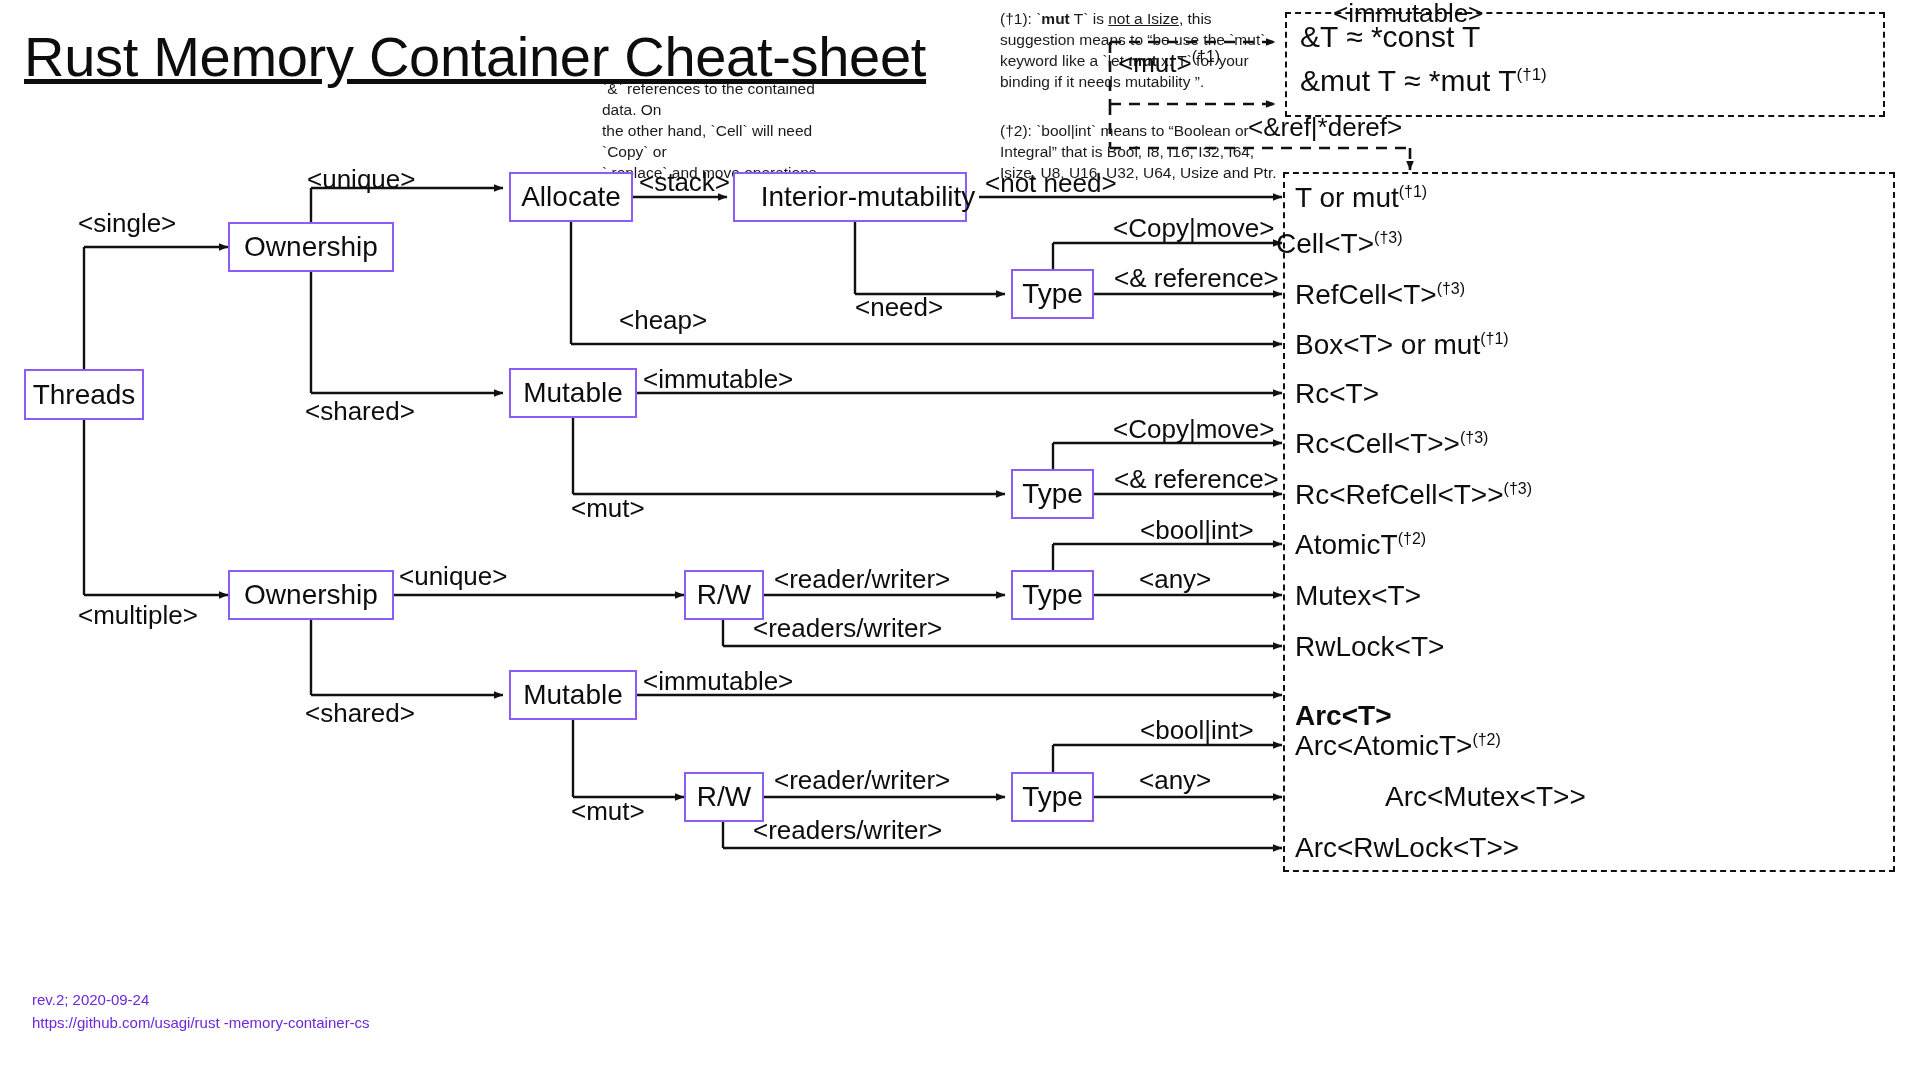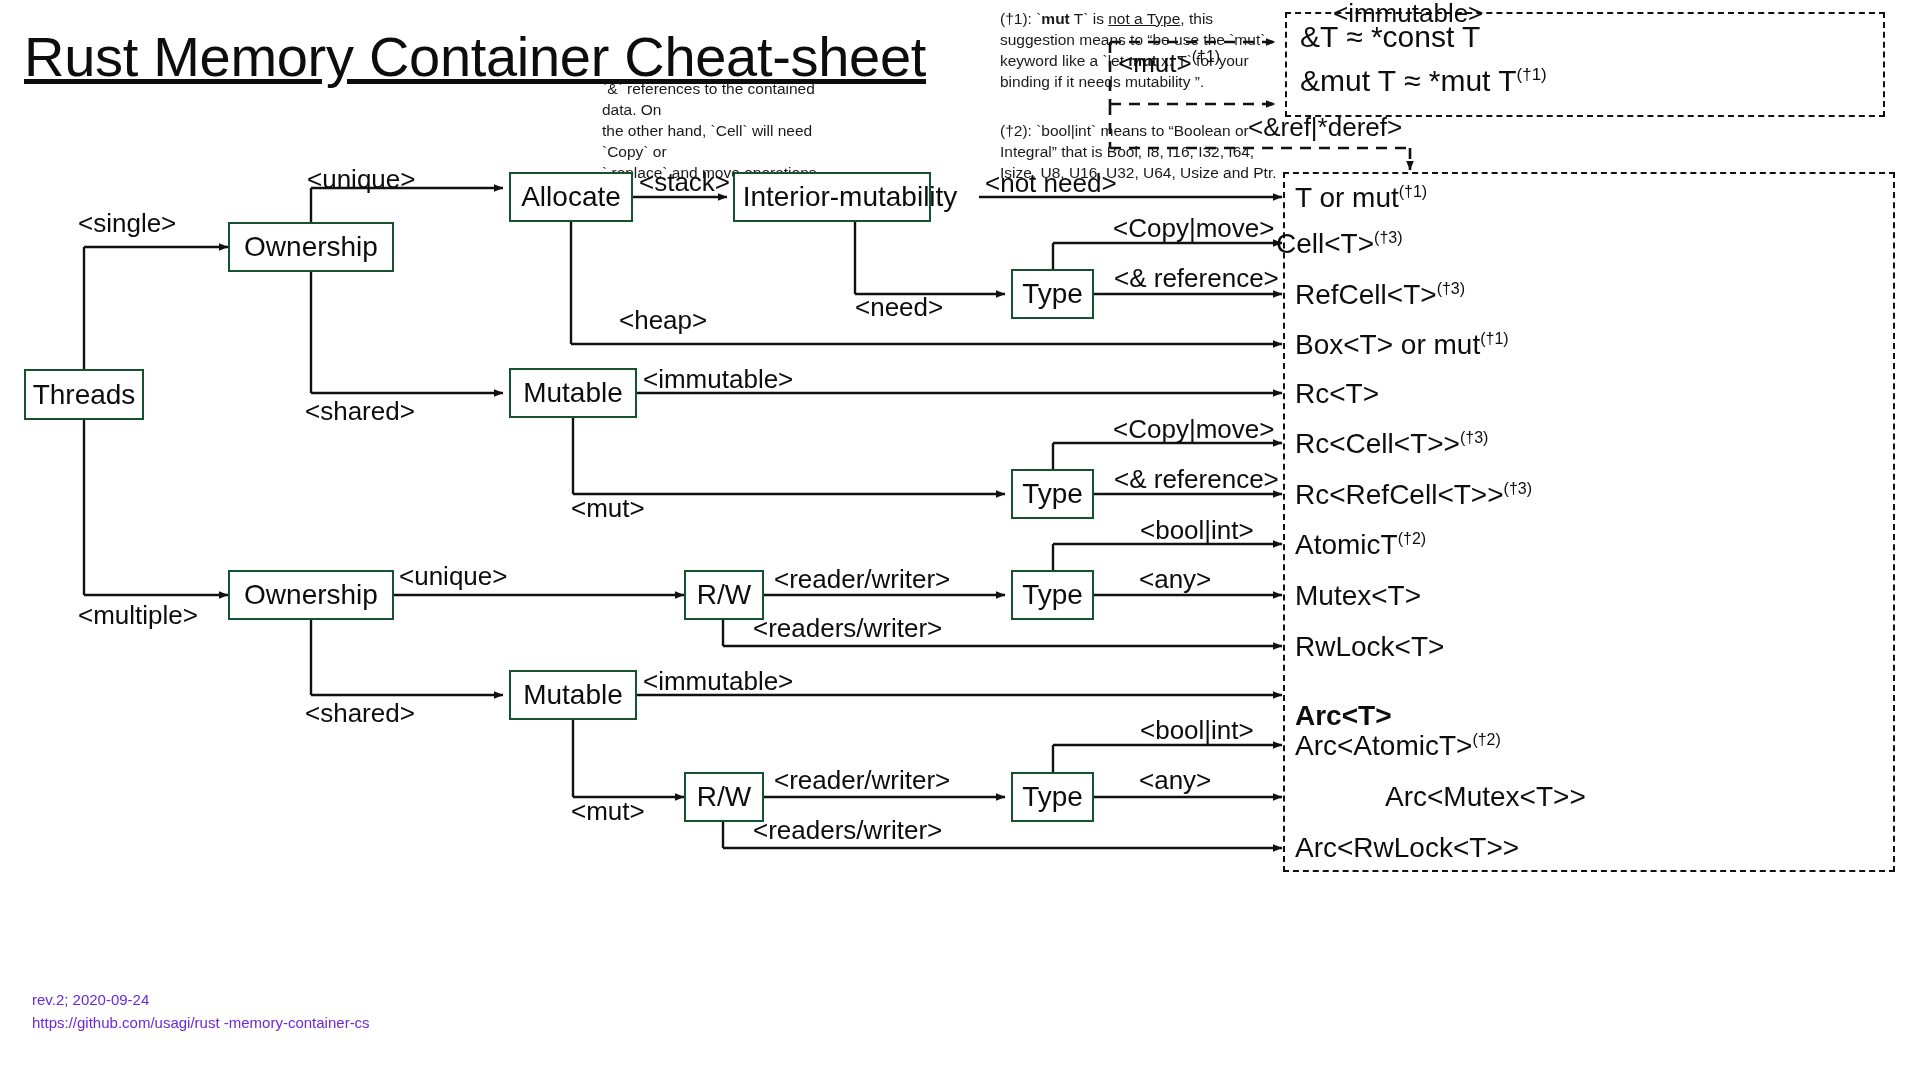--- a/index.html
+++ b/index.html
@@ -5,21 +5,21 @@
   html,body{margin:0;padding:0;background:#fff;}
   body{width:1920px;height:1080px;position:relative;overflow:hidden;
        font-family:"Liberation Sans","DejaVu Sans",sans-serif;color:#0d0d0d;}
   #wires{position:absolute;left:0;top:0;width:1920px;height:1080px;}
   .abs{position:absolute;}
   .title{font-size:56px;letter-spacing:-0.3px;white-space:nowrap;text-decoration:underline;}
   .note{font-size:15.5px;line-height:21px;color:#1a1a1a;}
   .note b{font-weight:bold;}
   .note u{text-decoration:underline;}
   .cond{font-size:26px;white-space:nowrap;}
-  .node{border:2px solid #14532d;background:#fff;display:flex;align-items:center;
+  .node{border:2px solid #8b5cf6;background:#fff;display:flex;align-items:center;
         justify-content:center;font-size:28px;box-sizing:border-box;white-space:nowrap;}
   .outtext{font-size:28px;white-space:nowrap;}
   .outtext .sup{font-size:16px;vertical-align:super;}
   .cond .sup{font-size:16px;vertical-align:super;}
   .credits{font-size:15px;line-height:23px;color:#6d28d9;white-space:nowrap;}
   .dashbox{border:2.5px dashed #111;box-sizing:border-box;}
   .reftext{font-size:30px;white-space:nowrap;}
   .reftext .sup{font-size:17px;vertical-align:super;}
 </style>
 </head>
@@ -106,21 +106,21 @@
 
 <div class="abs title" style="left:24px;top:24px;">Rust Memory Container Cheat-sheet</div>
 
 <div class="abs note" style="left:602px;top:78px;width:250px;">
   <div>`&amp;` references to the contained data. On</div>
   <div>the other hand, `Cell` will need `Copy` or</div>
   <div>`.replace` and move operations.</div>
 </div>
 
 <div class="abs note" style="left:1000px;top:8px;width:270px;">
-  <div><span>(†1): `</span><b>mut</b><span> T` is </span><u>not a Type</u><span>, this</span></div>
+  <div><span>(†1): `</span><b>mut</b><span> T` is </span><u>not a Isize</u><span>, this</span></div>
   <div>suggestion means to “be use the `mut`</div>
   <div><span>keyword like a `let </span><b>mut</b><span> x: T` for your</span></div>
   <div>binding if it needs mutability ”.</div>
 </div>
 
 <div class="abs note" style="left:1000px;top:120px;width:280px;">
   <div>(†2): `bool|int` means to “Boolean or</div>
   <div>Integral” that is Bool, I8, I16, I32, I64,</div>
   <div>Isize, U8, U16, U32, U64,  Usize and Ptr.</div>
 </div>
@@ -135,21 +135,21 @@
 <div class="abs reftext" style="left:1300px;top:64px;">
   <span>&amp;mut T ≈ *mut T</span><span class="sup">(†1)</span>
 </div>
 <div class="abs cond" style="left:1248px;top:112px;">&lt;&amp;ref|*deref&gt;</div>
 
 <div class="abs dashbox" style="left:1283px;top:172px;width:612px;height:700px;border-right-style:dashed;"></div>
 
 <div class="abs node" style="left:24px;top:369px;width:120px;height:51px;">Threads</div>
 <div class="abs node" style="left:228px;top:222px;width:166px;height:50px;">Ownership</div>
 <div class="abs node" style="left:509px;top:172px;width:124px;height:50px;">Allocate</div>
-<div class="abs node" style="left:733px;top:172px;width:198px;height:50px;padding-left:36px;">Interior-mutability</div>
+<div class="abs node" style="left:733px;top:172px;width:234px;height:50px;padding-left:36px;">Interior-mutability</div>
 <div class="abs node" style="left:1011px;top:269px;width:83px;height:50px;">Type</div>
 <div class="abs node" style="left:509px;top:368px;width:128px;height:50px;">Mutable</div>
 <div class="abs node" style="left:1011px;top:469px;width:83px;height:50px;">Type</div>
 <div class="abs node" style="left:228px;top:570px;width:166px;height:50px;">Ownership</div>
 <div class="abs node" style="left:684px;top:570px;width:80px;height:50px;">R/W</div>
 <div class="abs node" style="left:1011px;top:570px;width:83px;height:50px;">Type</div>
 <div class="abs node" style="left:509px;top:670px;width:128px;height:50px;">Mutable</div>
 <div class="abs node" style="left:684px;top:772px;width:80px;height:50px;">R/W</div>
 <div class="abs node" style="left:1011px;top:772px;width:83px;height:50px;">Type</div>
 

